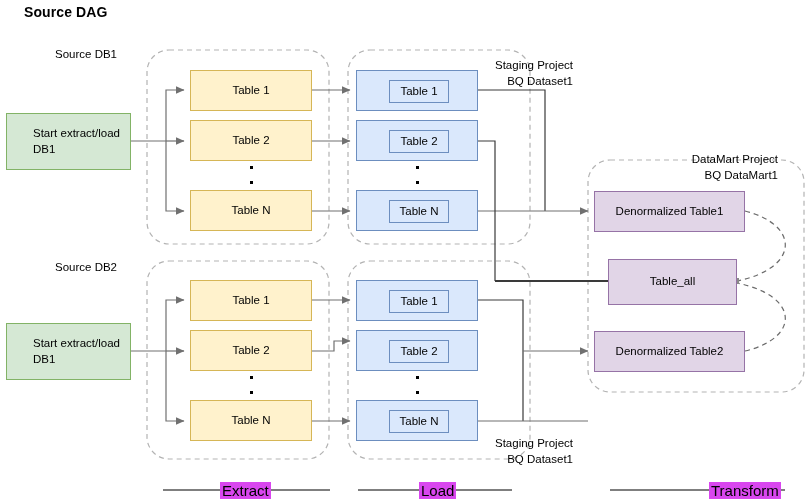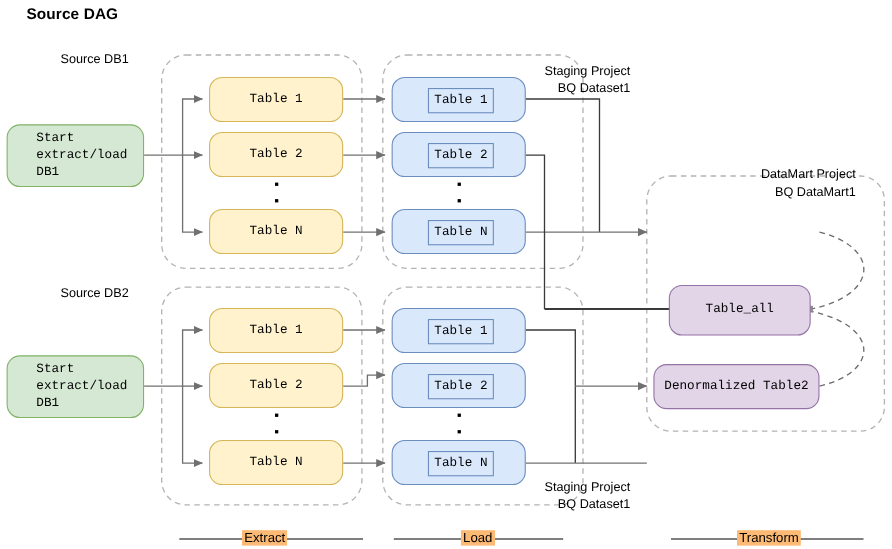--- a/index.html
+++ b/index.html
@@ -39,28 +39,27 @@
     left: 24px;
     top: 4px;
     font-size: 14px;
     font-weight: bold;
     letter-spacing: 0.1px;
     white-space: nowrap;
   }
   .node {
     position: absolute;
     box-sizing: border-box;
-    border-radius: 12px;
+    border-radius: 0;
     border-width: 1.4px;
     border-style: solid;
     display: flex;
     align-items: center;
     font-size: 11.5px;
     line-height: 1.35;
-    font-family: Liberation Mono, monospace;
   }
   .node.center {
     justify-content: center;
     text-align: center;
   }
   .node.leftpad {
     justify-content: flex-start;
     padding-left: 26px;
     text-align: left;
   }
@@ -109,23 +108,23 @@
     color: #000;
   }
   .dot {
     width: 3px;
     height: 3px;
     background: #000;
     margin: 0 auto;
   }
   .legend-label {
     position: absolute;
-    font-size: 12px;
+    font-size: 15px;
     white-space: nowrap;
-    background: #fdba74;
+    background: #d946ef;
     padding: 0 2px;
   }
   .two-line {
     flex-direction: column;
     justify-content: center;
   }
   .two-line > span {
     display: block;
     width: 100%;
     text-align: center;
@@ -249,25 +248,26 @@
       <div class="inner-box" style="left:32px; top:9px; width:60px; height:23px;">Table 2</div>
     </div>
     <div class="node node-blue center" style="left:356px; top:400px; width:122px; height:41px;">
       <div class="inner-box" style="left:32px; top:9px; width:60px; height:23px;">Table N</div>
     </div>
     <div class="dots" style="left:410px; top:376px;">
       <div class="dot"></div>
       <div class="dot" style="margin-top:12px;"></div>
     </div>
 
+    <div class="node node-purple center" style="left:594px; top:191px; width:151px; height:41px;">Denormalized Table1</div>
 
     <div class="node node-purple two-line" style="left:608px; top:259px; width:129px; height:46px;">
       <span>Table_all</span>
     </div>
 
     <div class="node node-purple center" style="left:594px; top:331px; width:151px; height:41px;">Denormalized Table2</div>
 
     <div class="legend-label" style="left:220px; top:482px;">Extract</div>
     <div class="legend-label" style="left:419px; top:482px;">Load</div>
-    <div class="legend-label" style="left:670px; top:482px;">Transform</div>
+    <div class="legend-label" style="left:709px; top:482px;">Transform</div>
 
   </div>
 </div>
 
 </body></html>

